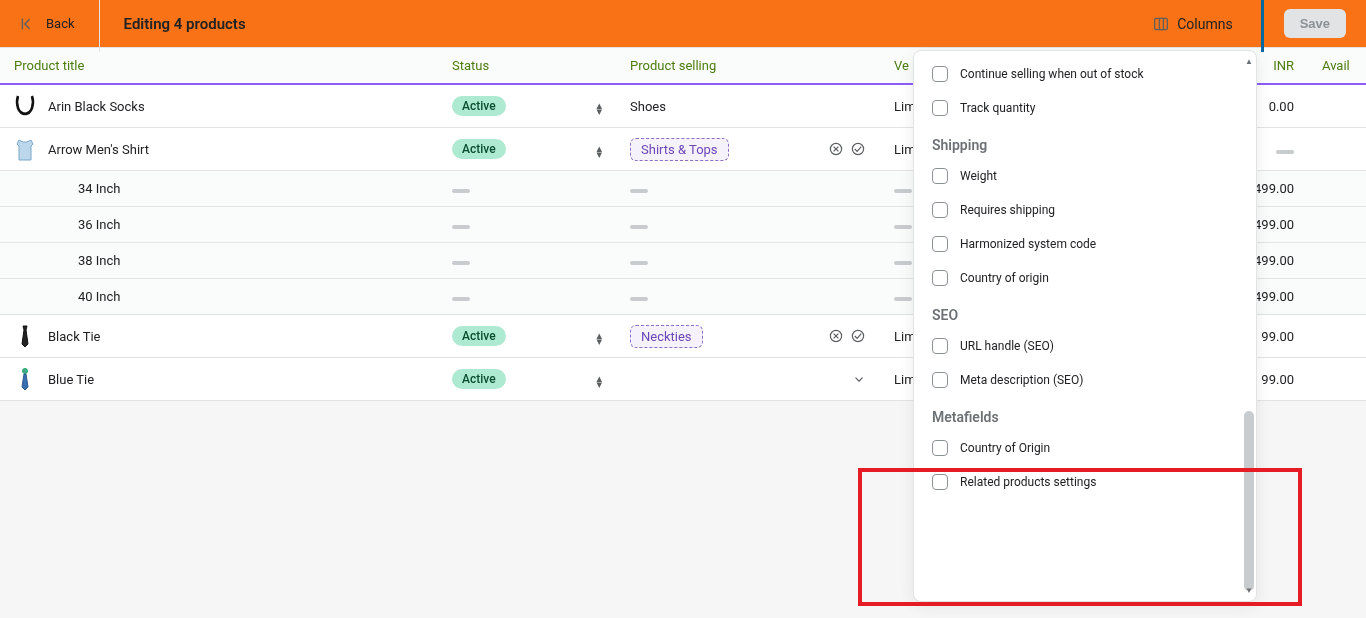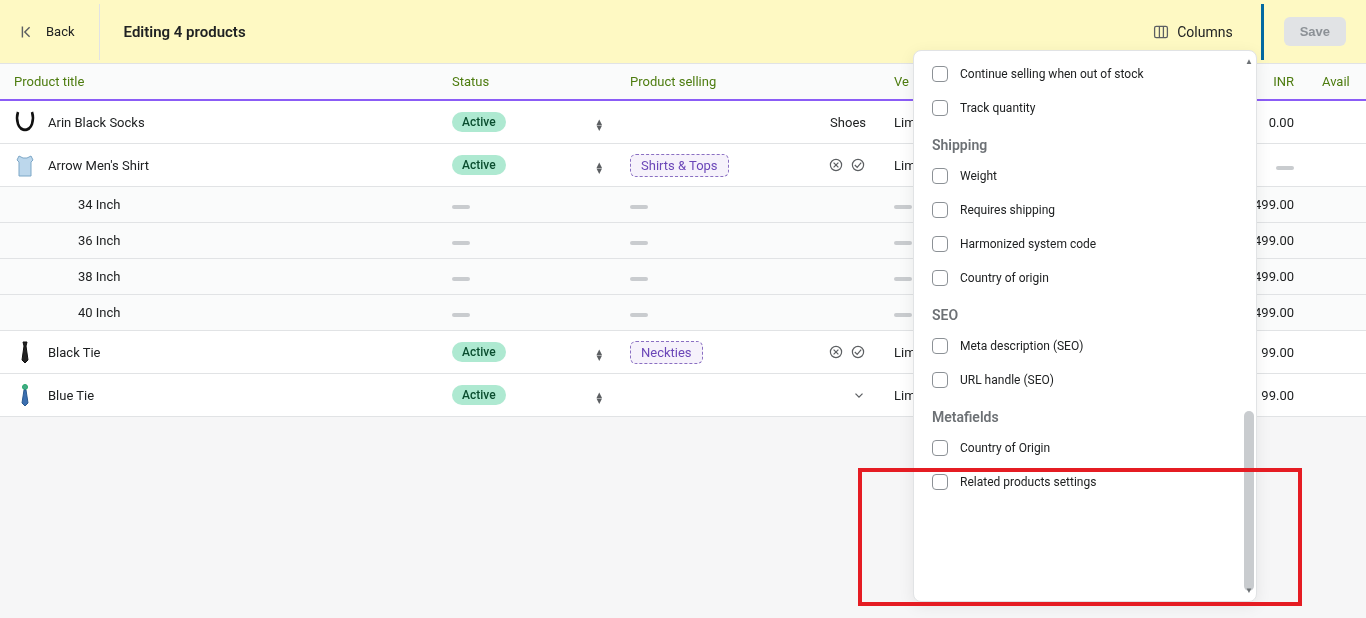--- a/index.html
+++ b/index.html
@@ -6,22 +6,22 @@
     body {
       font-family: -apple-system, BlinkMacSystemFont, "Segoe UI", Roboto, sans-serif;
       font-size: 13px;
       color: #202223;
       background: #f6f6f7;
       width: 1366px;
       height: 618px;
       overflow: hidden;
     }
     .topbar {
-      height: 64px;
-      background: #fef9c3;
+      height: 48px;
+      background: #f97316;
       display: flex;
       align-items: center;
       padding: 0 20px;
       border-bottom: 1px solid #e1e3e5;
     }
     .back-btn {
       display: flex;
       align-items: center;
       gap: 10px;
       margin-right: 24px;
@@ -114,21 +114,21 @@
     }
     .select-caret {
       margin-left: auto;
       color: #5c5f62;
       font-size: 11px;
       line-height: 1;
       display: flex;
       flex-direction: column;
     }
     .select-caret span { height: 6px; }
-    .cat-cell { display: flex; align-items: center; gap: 10px; justify-content: flex-end; }
+    .cat-cell { display: flex; align-items: center; gap: 10px; }
     .cat-tag {
       border: 1px dashed #8a6fc2;
       color: #6b47b8;
       background: #f6f2fb;
       padding: 3px 10px;
       border-radius: 6px;
       font-size: 13px;
     }
     .cat-icons { margin-left: auto; display: flex; gap: 6px; color: #5c5f62; }
     .cat-icons svg { width: 16px; height: 16px; cursor: pointer;}
@@ -445,25 +445,25 @@
         <span class="checkbox"></span>
         <span>Harmonized system code</span>
       </div>
       <div class="popover-item">
         <span class="checkbox"></span>
         <span>Country of origin</span>
       </div>
       <div class="popover-heading">SEO</div>
       <div class="popover-item">
         <span class="checkbox"></span>
+        <span>URL handle (SEO)</span>
+      </div>
+      <div class="popover-item">
+        <span class="checkbox"></span>
         <span>Meta description (SEO)</span>
-      </div>
-      <div class="popover-item">
-        <span class="checkbox"></span>
-        <span>URL handle (SEO)</span>
       </div>
       <div class="popover-heading">Metafields</div>
       <div class="popover-item">
         <span class="checkbox"></span>
         <span>Country of Origin</span>
       </div>
       <div class="popover-item">
         <span class="checkbox"></span>
         <span>Related products settings</span>
       </div>

